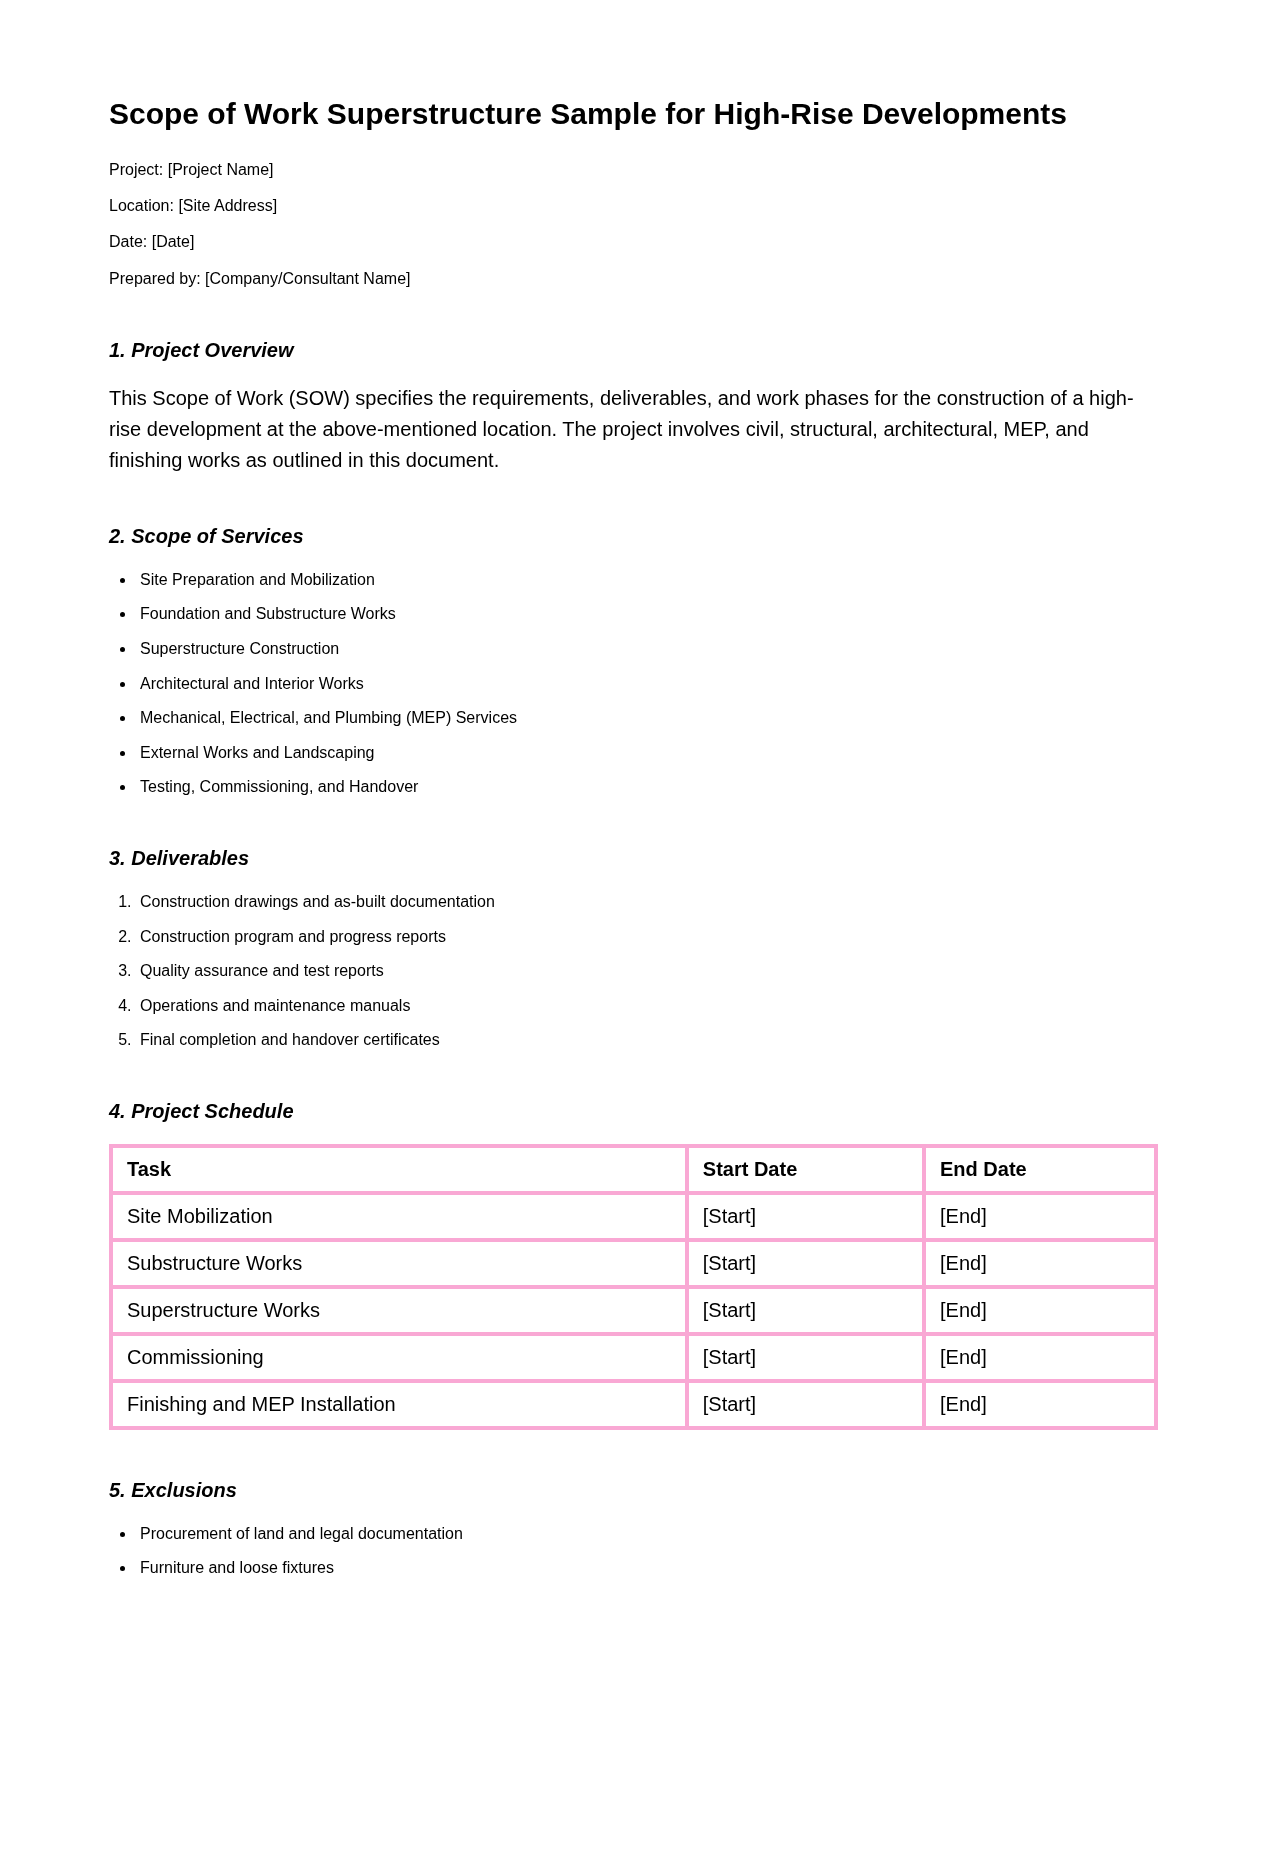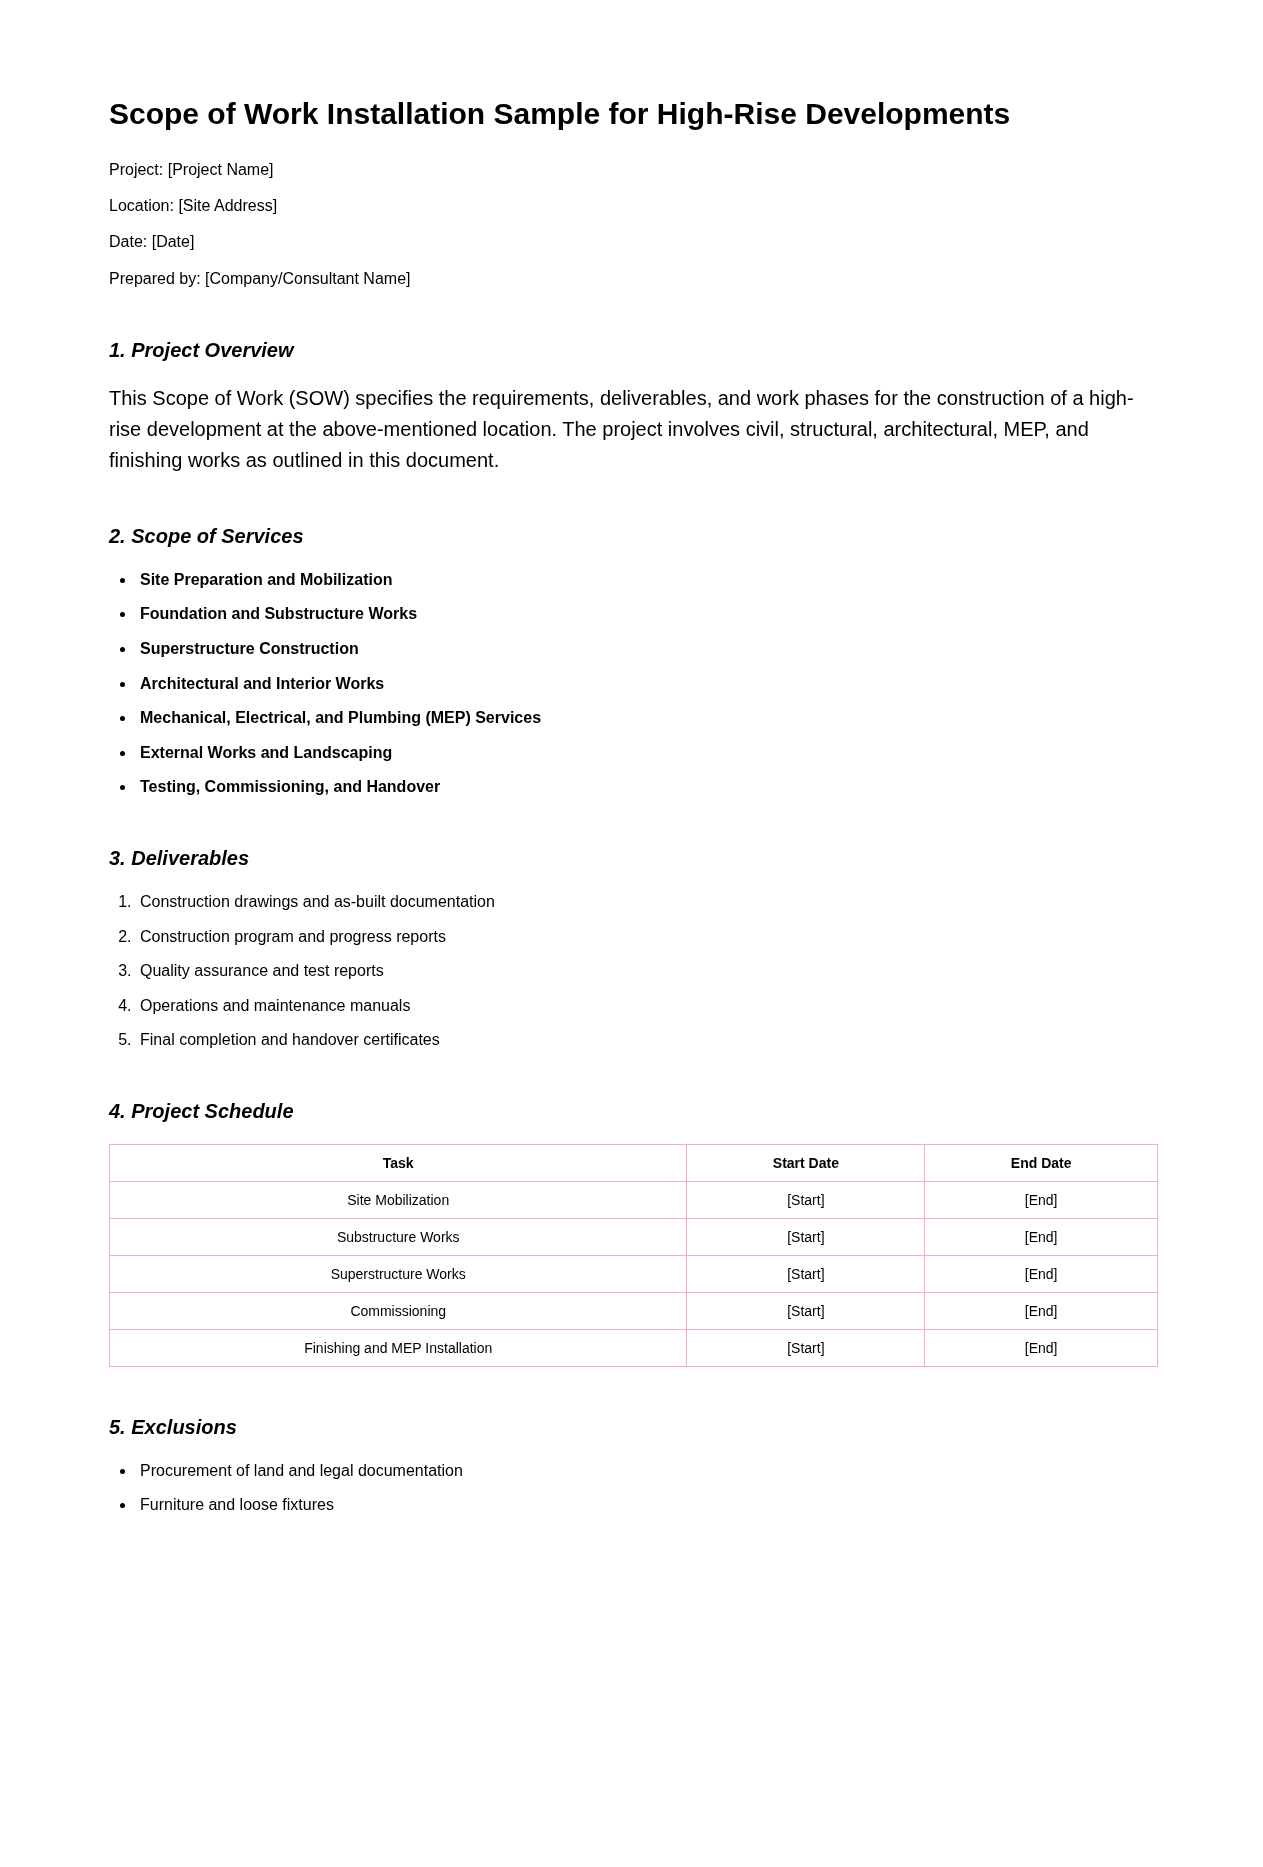--- a/index.html
+++ b/index.html
@@ -51,50 +51,50 @@
     margin: 0;
     padding-left: 27px;
     font-size: 16px;
   }
   ul.bullet-list li, ol.number-list li {
     margin: 13px 0;
     line-height: 1.35;
     padding-left: 4px;
   }
   ul.bullet-list.bold-items li {
-    font-weight: bold;
+    font-weight: normal;
   }
   table.schedule-table {
     border-collapse: collapse;
     width: 100%;
     margin-top: 6px;
     table-layout: fixed;
   }
   table.schedule-table th,
   table.schedule-table td {
-    border: 1px solid #f9a8d4;
+    border: 4px solid #f9a8d4;
     padding: 10px 14px;
-    font-size: 14px;
-    text-align: center;
+    font-size: 20px;
+    text-align: left;
     vertical-align: middle;
     overflow: hidden;
   }
   table.schedule-table th {
     font-weight: bold;
   }
   col.col-task  { width: 55.1%; }
   col.col-start { width: 22.7%; }
   col.col-end   { width: 22.2%; }
 </style>
 </head>
 <body>
 
 <div class="page">
 
-  <h1 class="doc-title">Scope of Work Installation Sample for High-Rise Developments</h1>
+  <h1 class="doc-title">Scope of Work Superstructure Sample for High-Rise Developments</h1>
 
   <p class="meta-line"><span class="meta-label">Project:</span> <span>[Project Name]</span></p>
   <p class="meta-line"><span class="meta-label">Location:</span> <span>[Site Address]</span></p>
   <p class="meta-line"><span class="meta-label">Date:</span> <span>[Date]</span></p>
   <p class="meta-line"><span class="meta-label">Prepared by:</span> <span>[Company/Consultant Name]</span></p>
 
   <h2 class="section-heading">1. Project Overview</h2>
   <p class="body-text">This Scope of Work (SOW) specifies the requirements, deliverables, and work phases for the construction of a high-rise development at the above-mentioned location. The project involves civil, structural, architectural, MEP, and finishing works as outlined in this document.</p>
 
   <h2 class="section-heading">2. Scope of Services</h2>

